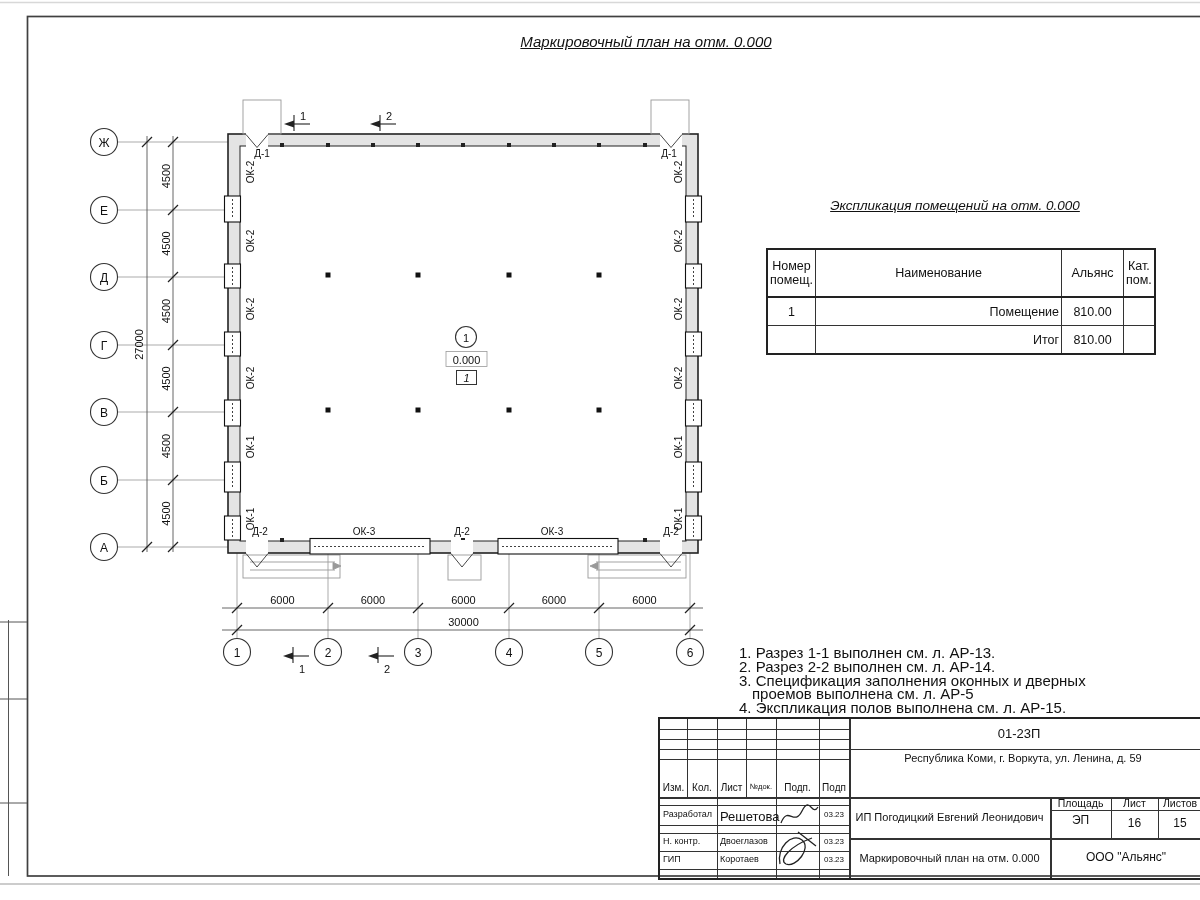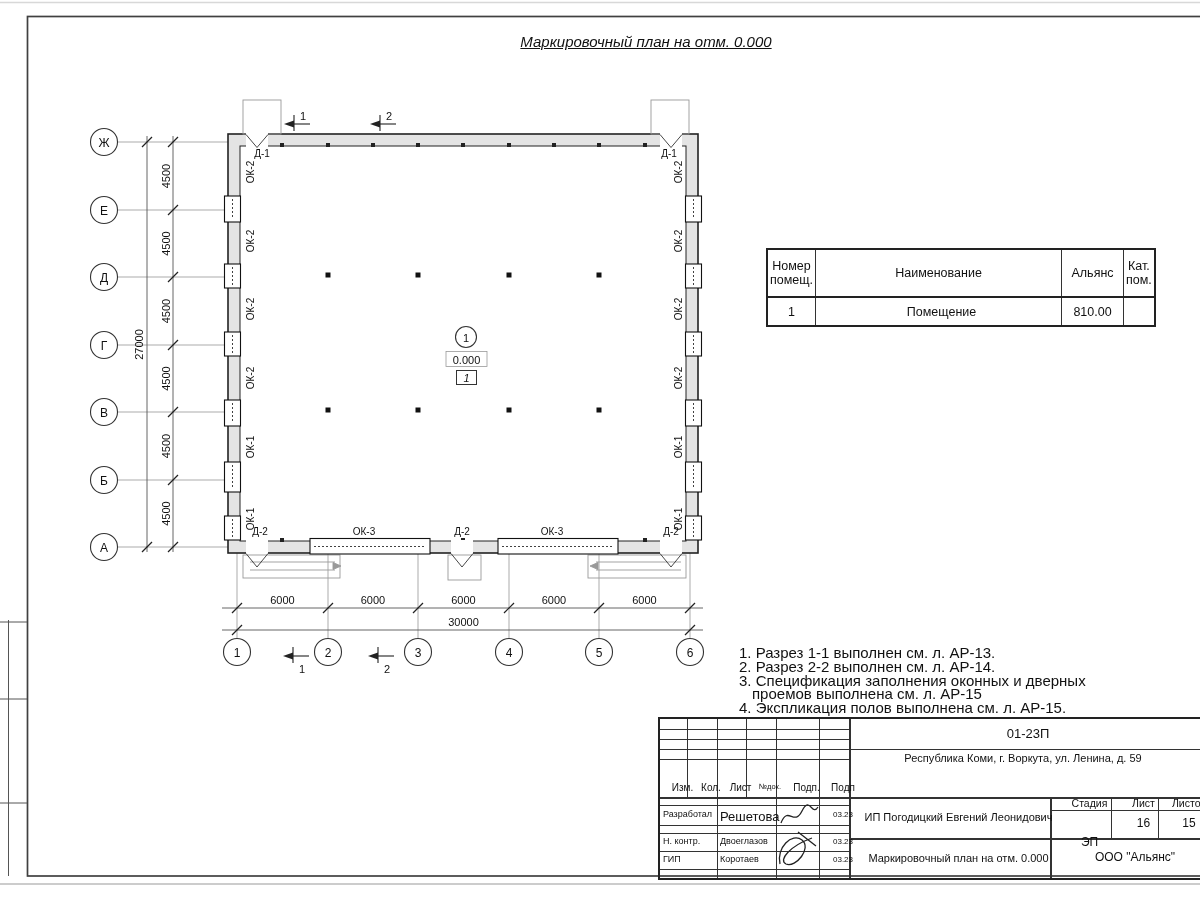--- a/index.html
+++ b/index.html
@@ -13,28 +13,28 @@
   #mtitle{left:446px;top:33px;width:400px;text-align:center;font-size:15px;
           font-style:italic;text-decoration:underline;}
   #etitle{left:763px;top:198px;width:384px;text-align:center;font-size:13.5px;
           font-style:italic;text-decoration:underline;}
   #expl{left:766px;top:248px;border-collapse:collapse;table-layout:fixed;
         font-size:12.5px;border:2px solid #222;position:absolute;}
   #expl th,#expl td{border:1px solid #333;font-weight:normal;padding:0 2px;overflow:hidden;}
   #expl th{border-bottom:2px solid #222;height:46px;text-align:center;line-height:1.15;}
   #expl td{height:27px;}
   .c-num{text-align:center;}
-  .c-name{text-align:center;padding-left:8px !important;}
+  .c-name{text-align:right;padding-left:8px !important;}
   #notes{left:739px;top:646px;font-size:15px;line-height:13.8px;}
   #notes .wrap{padding-left:13px;}
   #tblock{left:658px;top:717px;width:542px;height:159px;border:2px solid #222;border-right:none;}
   .vl{position:absolute;width:1px;background:#333;}
   .hl{position:absolute;height:1px;background:#333;}
   .tb{position:absolute;font-size:10px;line-height:1.1;}
-  .cen{display:flex;align-items:center;justify-content:center;text-align:right;margin-left:9px;}
+  .cen{display:flex;align-items:center;justify-content:center;text-align:right;}
 </style>
 </head>
 <body>
 
 <div id="sheet">
 
 <svg width="1200" height="900" viewBox="0 0 1200 900" style="position:absolute;left:0;top:0">
   <g>
     <line x1="0" y1="2.5" x2="1200" y2="2.5" stroke="#d8d8d8" stroke-width="1.5"></line>
     <line x1="0" y1="884" x2="1200" y2="884" stroke="#bbb" stroke-width="1.5"></line>
@@ -298,20 +298,21 @@
     <text class="mid s11" x="466" y="337.5">1</text>
     <rect x="446" y="351.5" width="41" height="15" fill="#fff" stroke="#999" stroke-width="0.8"></rect>
     <text class="mid s11" x="466.5" y="359.5">0.000</text>
     <rect x="456.5" y="370.5" width="20" height="14" fill="#fff" stroke="#333" stroke-width="1"></rect>
     <text class="mid s11" x="466.5" y="378" font-style="italic">1</text>
   </g>
 </svg>
 
 <div id="mtitle" class="ovl">Маркировочный план на отм. 0.000</div>
 
+<div id="etitle" class="ovl">Экспликация помещений на отм. 0.000</div>
 
 <table id="expl">
   <colgroup>
         <col style="width:46px">
         <col style="width:246px">
         <col style="width:62px">
         <col style="width:30px">
       </colgroup>
   <tbody>
         <tr>
@@ -319,28 +320,34 @@
     <th>Наименование</th>
     <th>Альянс</th>
     <th>Кат. пом.</th>
   </tr>
   <tr>
     <td class="c-num">1</td>
     <td class="c-name">Помещение</td>
     <td class="c-num">810.00</td>
     <td class="c-num"></td>
   </tr>
+  <tr>
+    <td class="c-num"></td>
+    <td class="c-name">Итог</td>
+    <td class="c-num">810.00</td>
+    <td class="c-num"></td>
+  </tr>
 </tbody>
     </table>
 
 <div id="notes" class="ovl">
   <div>1. Разрез 1-1 выполнен см. л. АР-13.</div>
   <div>2. Разрез 2-2 выполнен см. л. АР-14.</div>
   <div>3. Спецификация заполнения оконных и дверных</div>
-  <div class="wrap">проемов выполнена см. л. АР-15</div>
+  <div class="wrap">проемов выполнена см. л. АР-5</div>
   <div>4. Экспликация полов выполнена см. л. АР-15.</div>
 </div>
 
 <div id="tblock" class="ovl">
 
   <div class="vl" style="left:27px;top:0;height:78px"></div>
   <div class="vl" style="left:57px;top:0;height:159px"></div>
   <div class="vl" style="left:86px;top:0;height:78px"></div>
   <div class="vl" style="left:116px;top:0;height:159px"></div>
   <div class="vl" style="left:159px;top:0;height:159px"></div>
@@ -385,23 +392,23 @@
   </svg>
   <svg style="position:absolute;left:112px;top:105px" width="48" height="52">
     <path d="M8 40 C4 24 20 8 30 16 C40 24 24 44 14 40 C6 36 18 22 40 14 M26 8 L44 22" stroke="#222" fill="none" stroke-width="1.3"></path>
   </svg>
 
   <div class="tb cen" style="left:189px;top:3px;width:340px;height:24px;font-size:13px">01-23П</div>
   <div class="tb" style="left:189px;top:33px;width:348px;text-align:center;font-size:11px;line-height:13.5px">
     <div>Республика Коми, г. Воркута, ул. Ленина, д. 59</div>
   </div>
   <div class="tb cen" style="left:189px;top:78px;width:201px;height:41px;font-size:11px">ИП Погодицкий Евгений Леонидович</div>
-  <div class="tb cen" style="left:390px;top:78px;width:61px;height:13px;font-size:10.5px">Стадия</div>
+  <div class="tb cen" style="left:390px;top:78px;width:61px;height:13px;font-size:10.5px">Площадь</div>
   <div class="tb cen" style="left:451px;top:78px;width:47px;height:13px;font-size:10.5px">Лист</div>
   <div class="tb cen" style="left:498px;top:78px;width:44px;height:13px;font-size:10.5px">Листов</div>
-  <div class="tb cen" style="left:390px;top:104px;width:61px;height:40px;font-size:12px">ЭП</div>
+  <div class="tb cen" style="left:390px;top:82px;width:61px;height:40px;font-size:12px">ЭП</div>
   <div class="tb cen" style="left:451px;top:91px;width:47px;height:28px;font-size:12px">16</div>
   <div class="tb cen" style="left:498px;top:91px;width:44px;height:28px;font-size:12px">15</div>
   <div class="tb cen" style="left:189px;top:119px;width:201px;height:40px;font-size:11px">Маркировочный план на отм. 0.000</div>
   <div class="tb cen" style="left:390px;top:119px;width:152px;height:40px;font-size:12px">ООО "Альянс"</div>
 </div>
 
 </div>
 
 </body></html>

